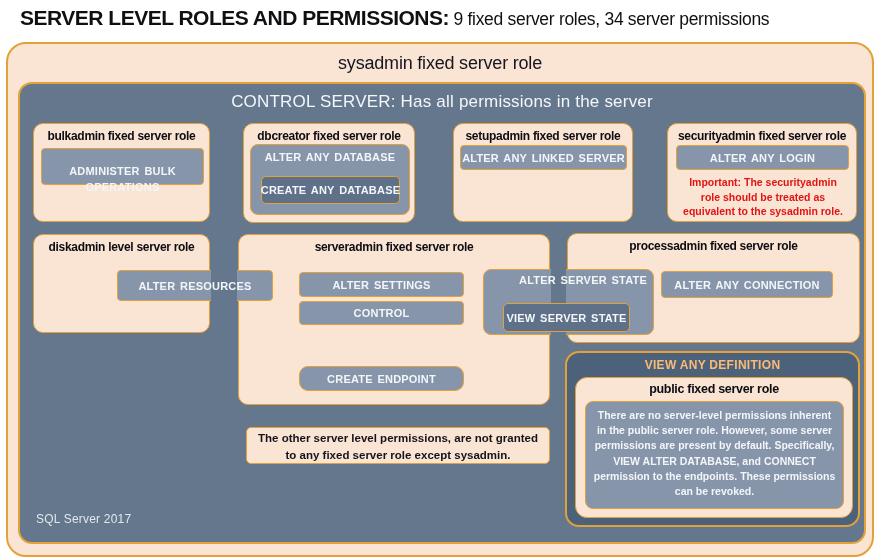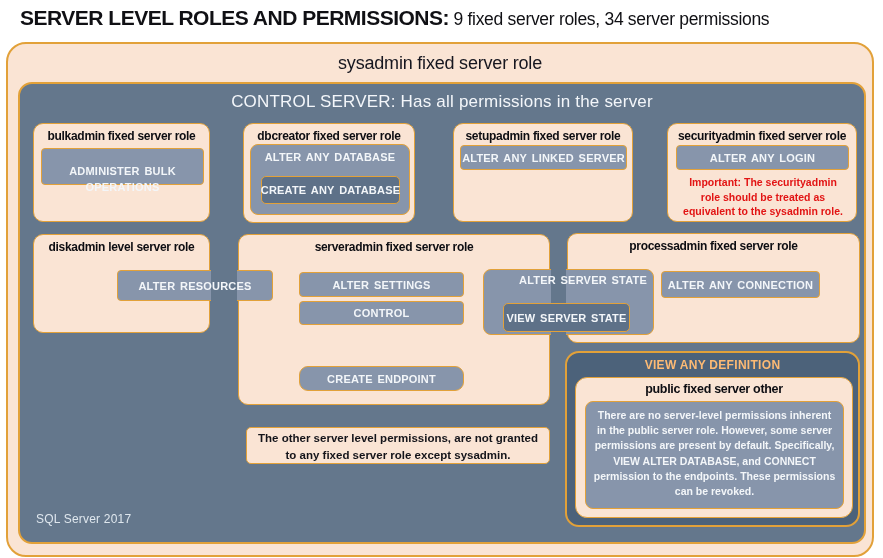--- a/index.html
+++ b/index.html
@@ -87,36 +87,36 @@
 
   <div class="abs peach role-box" style="left:238px;top:234px;width:312px;height:171px;">
     <div class="role-header">serveradmin fixed server role</div>
     <div class="abs btn perm-label flex-c" style="left:60px;top:37px;width:165px;height:25px;">ALTER SETTINGS</div>
     <div class="abs btn perm-label flex-c" style="left:60px;top:66px;width:165px;height:24px;">CONTROL</div>
     <div class="abs btn perm-label flex-c" style="left:60px;top:131px;width:165px;height:25px;border-radius:9px;">CREATE ENDPOINT</div>
   </div>
 
   <div class="abs peach role-box" style="left:567px;top:233px;width:293px;height:110px;">
     <div class="role-header">processadmin fixed server role</div>
-    <div class="abs btn perm-label flex-c" style="left:93px;top:37px;width:159px;height:27px;">ALTER ANY CONNECTION</div>
+    <div class="abs btn perm-label flex-c" style="left:93px;top:37px;width:172px;height:27px;">ALTER ANY CONNECTION</div>
   </div>
 
   <div class="abs btn z2" style="left:117px;top:270px;width:156px;height:31px;"></div>
   <div class="abs gap-strip" style="left:211px;top:236px;width:26px;height:94px;"></div>
   <div class="abs perm-label flex-c z4" style="left:117px;top:270px;width:156px;height:31px;">ALTER RESOURCES</div>
 
   <div class="abs container-box z2" style="left:483px;top:269px;width:171px;height:66px;"></div>
   <div class="abs gap-strip" style="left:551px;top:237px;width:15px;height:100px;"></div>
   <div class="abs perm-label z4" style="left:483px;top:274px;width:171px;padding-left:29px;">ALTER SERVER STATE</div>
   <div class="abs btn-dark perm-label flex-c z5" style="left:503px;top:303px;width:127px;height:29px;">VIEW SERVER STATE</div>
 
   <div class="abs dark-panel" style="left:565px;top:351px;width:295px;height:176px;">
     <div class="panel-label">VIEW ANY DEFINITION</div>
     <div class="abs peach" style="left:8px;top:24px;width:278px;height:141px;border-radius:12px;">
-      <div class="role-header" style="margin-top:4px;font-size:12.5px;">public fixed server other</div>
+      <div class="role-header" style="margin-top:4px;font-size:12.5px;">public fixed server role</div>
       <div class="abs public-note pre" style="left:9px;top:23px;width:259px;height:108px;">There are no server-level permissions inherent
 in the public server role. However, some server
 permissions are present by default. Specifically,
 VIEW ALTER DATABASE, and CONNECT
 permission to the endpoints. These permissions
 can be revoked.</div>
     </div>
   </div>
 
   <div class="abs peach footnote pre" style="left:246px;top:427px;width:304px;height:37px;">The other server level permissions, are not granted

